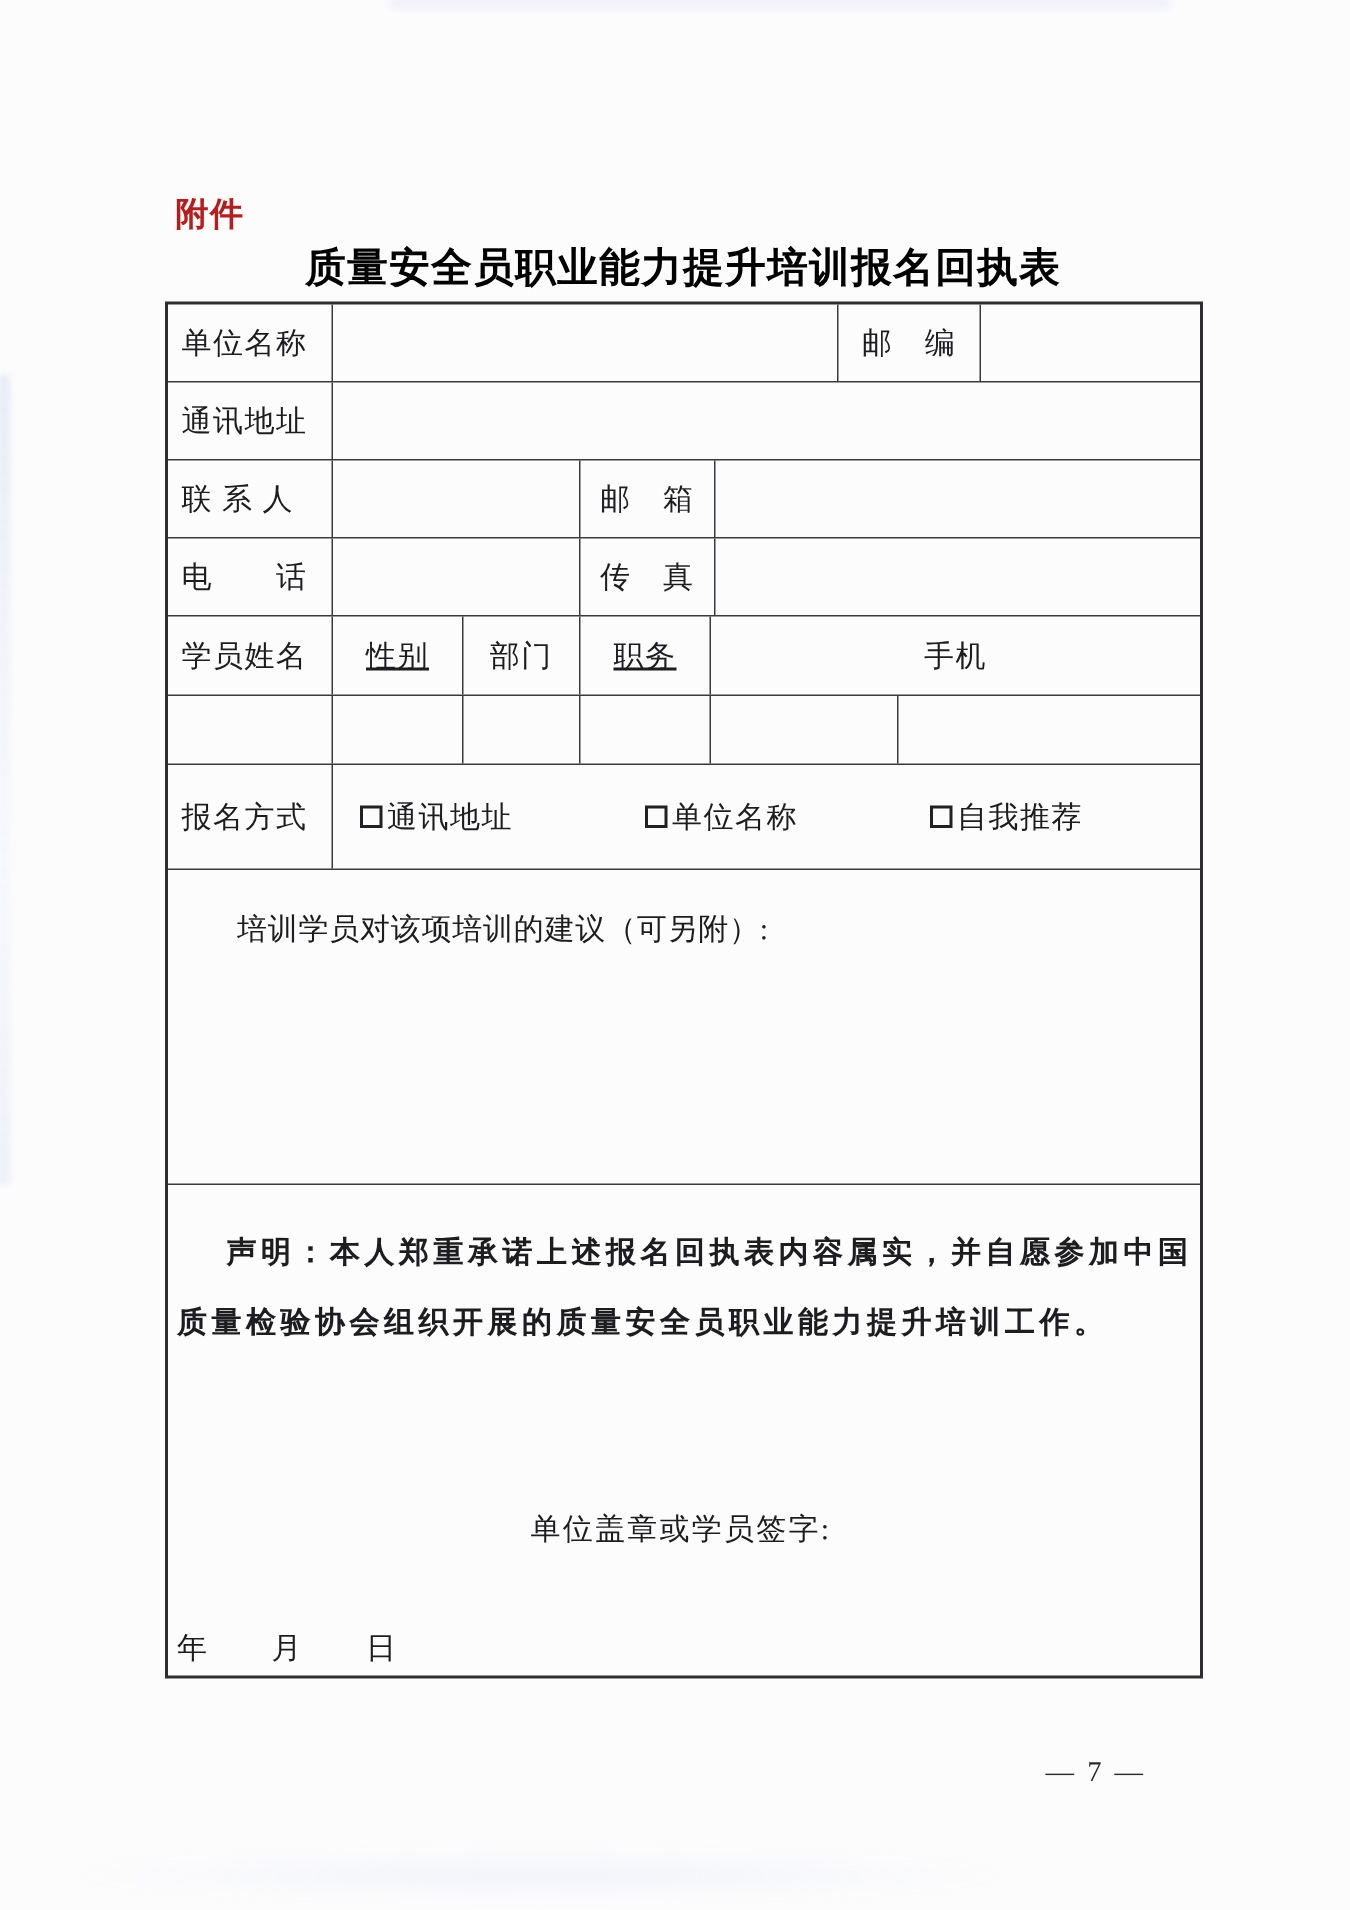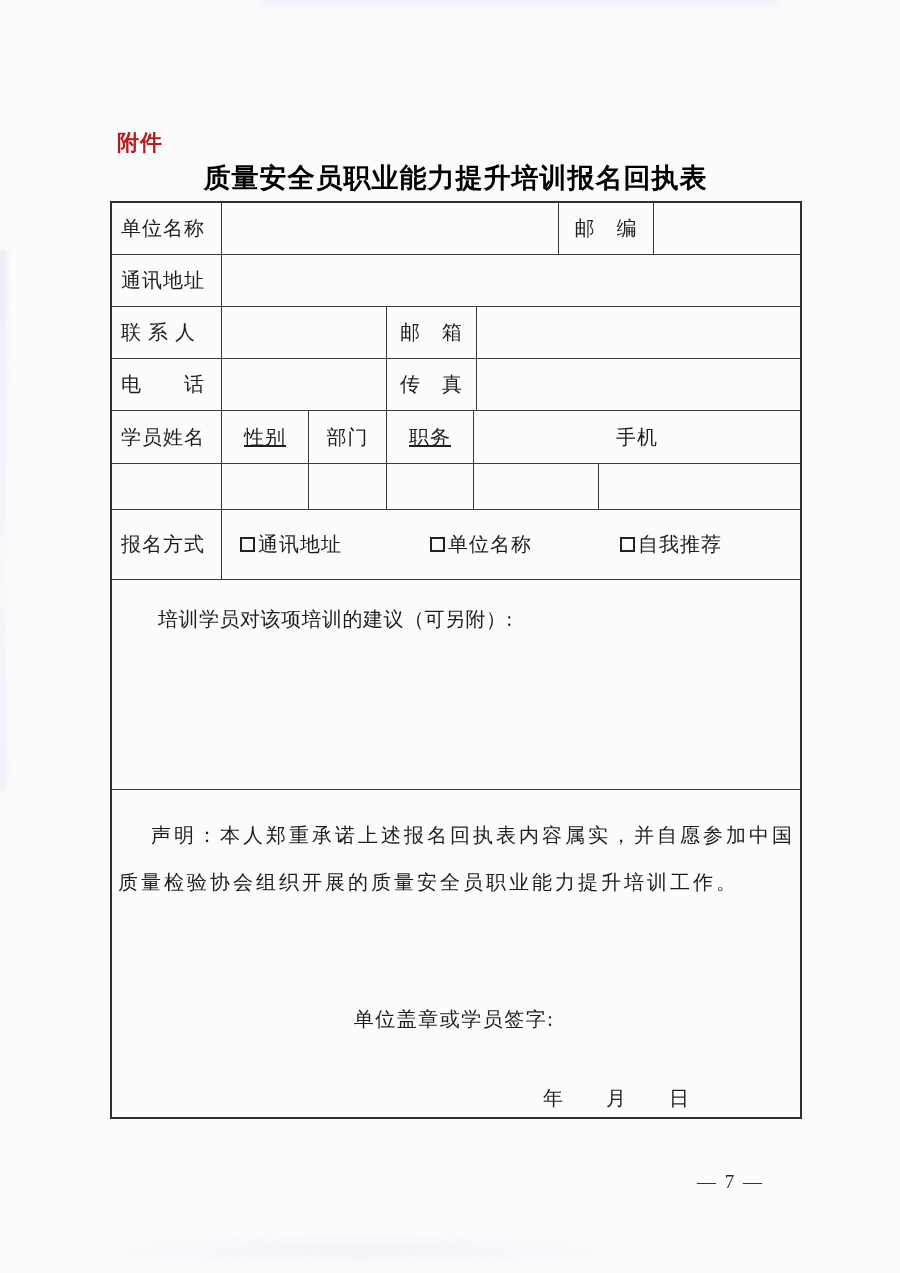--- a/index.html
+++ b/index.html
@@ -89,28 +89,29 @@
     letter-spacing:0.5px;
   }
 
   
   .decl-cell {
     display:block; padding:22px 10px 0 6px;
   }
   .decl-line {
     font-size:20px; letter-spacing:3px; line-height:47px;
     white-space:nowrap;
+    font-weight:bold;
   }
   .decl-indent { text-indent:33px; }
   .sig-line {
     margin-top:100px; text-align:center;
     font-size:20px; letter-spacing:1.5px;
   }
   .date-line {
-    margin-top:52px; text-align:right; padding-right:100px;
+    margin-top:52px; padding-right:100px;
     font-size:20px; letter-spacing:1px;
   }
 
   .page-num {
     position:absolute; top:1171px; right:136px;
     font-size:19px; letter-spacing:2px; color:#2a2a2e;
     white-space:pre;
   }
 </style>
 </head>

